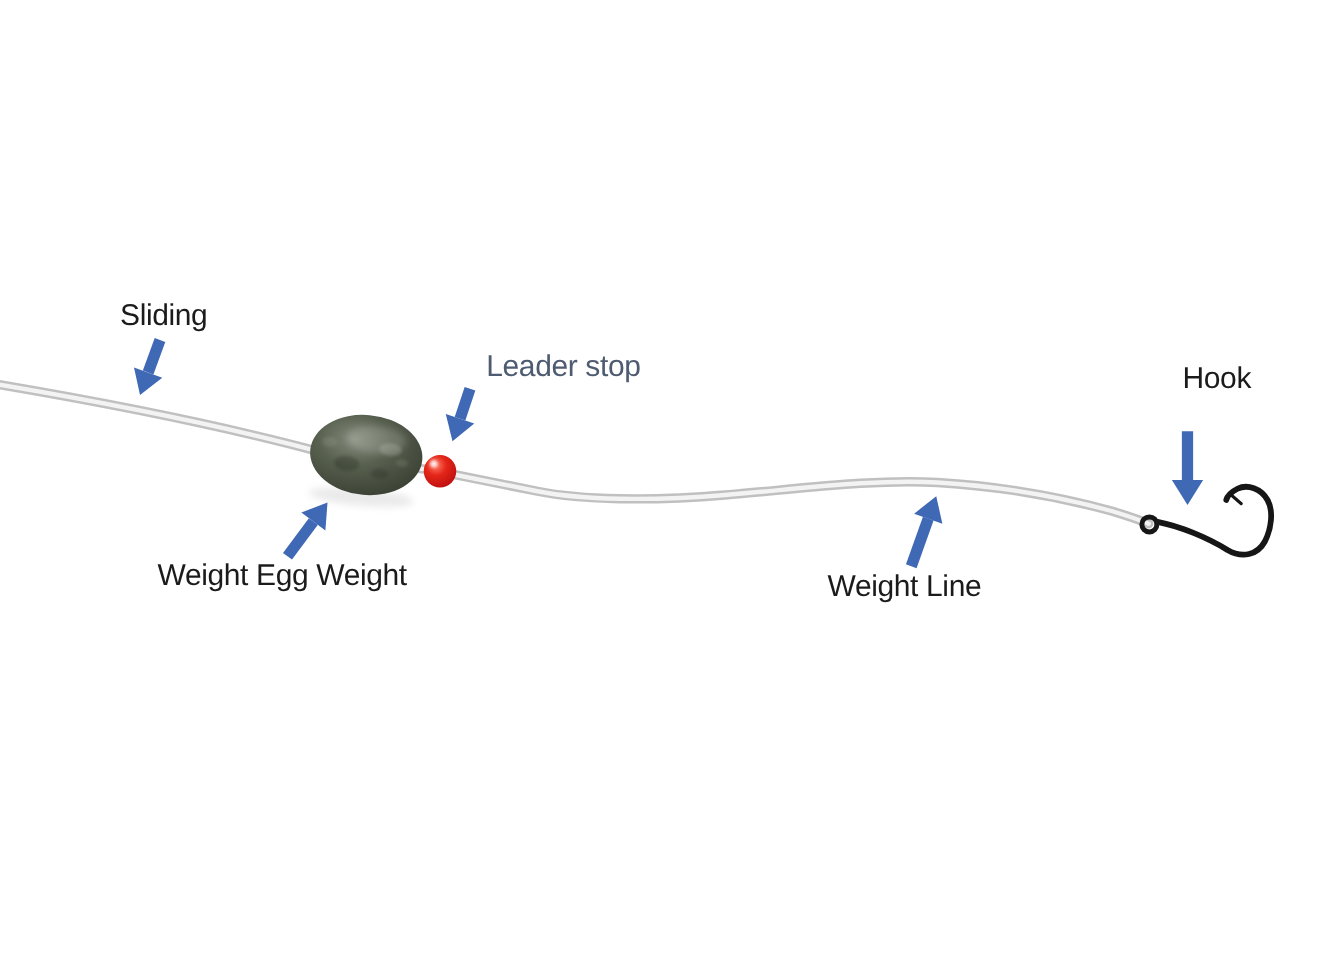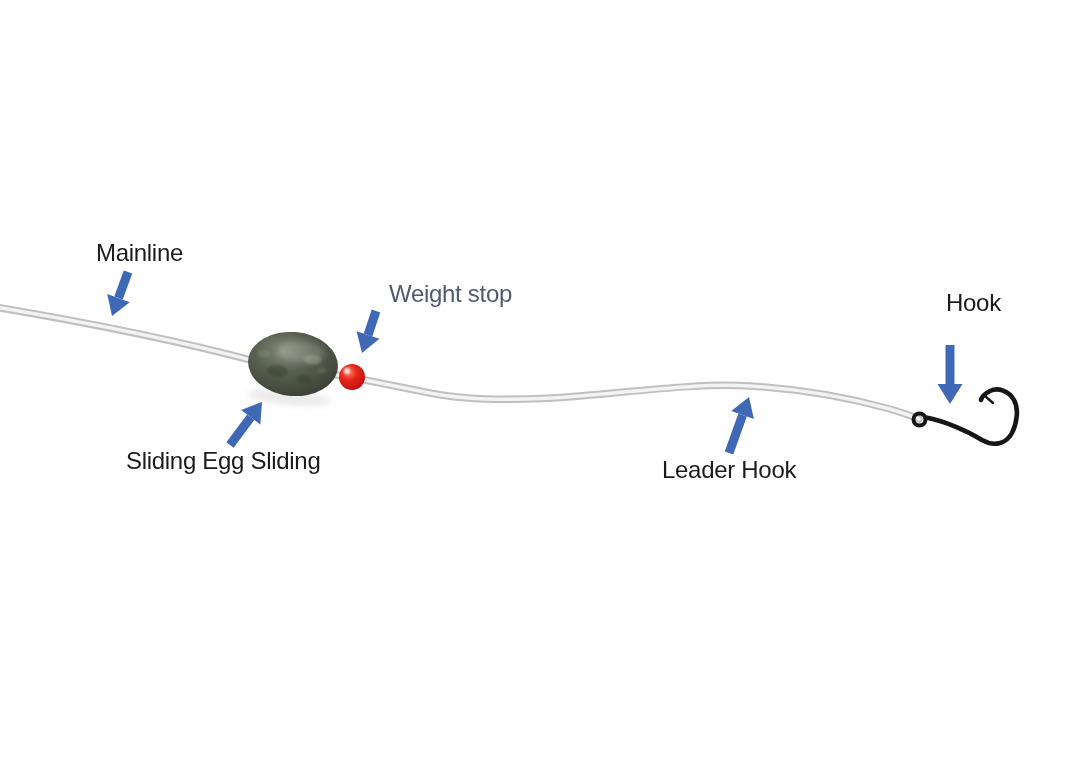--- a/index.html
+++ b/index.html
@@ -123,23 +123,23 @@
         <line x1="729" y1="453" x2="742.6" y2="414.9" stroke="#3f68b5" stroke-width="9"></line>
         <polygon points="749,397 753.9,418.9 731.3,410.9"></polygon>
       </g>
       <g>
         <line x1="950" y1="345" x2="950" y2="384" stroke="#3f68b5" stroke-width="9"></line>
         <polygon points="950,404 937.5,384 962.5,384"></polygon>
       </g>
     </g>
   </svg>
 
-  <div class="label" style="left:96px; top:240px;">Mainline</div>
+  <div class="label" style="left:96px; top:240px;">Sliding</div>
 
-  <div class="label slate" style="left:389px; top:281px;">Weight stop</div>
+  <div class="label slate" style="left:389px; top:281px;">Leader stop</div>
 
-  <div class="label" style="left:126px; top:448px;">Sliding Egg Sliding</div>
+  <div class="label" style="left:126px; top:448px;">Weight Egg Weight</div>
 
-  <div class="label" style="left:662px; top:457px;">Leader Hook</div>
+  <div class="label" style="left:662px; top:457px;">Weight Line</div>
 
   <div class="label" style="left:946px; top:290px;">Hook</div>
 
 </div>
 
 </body></html>

